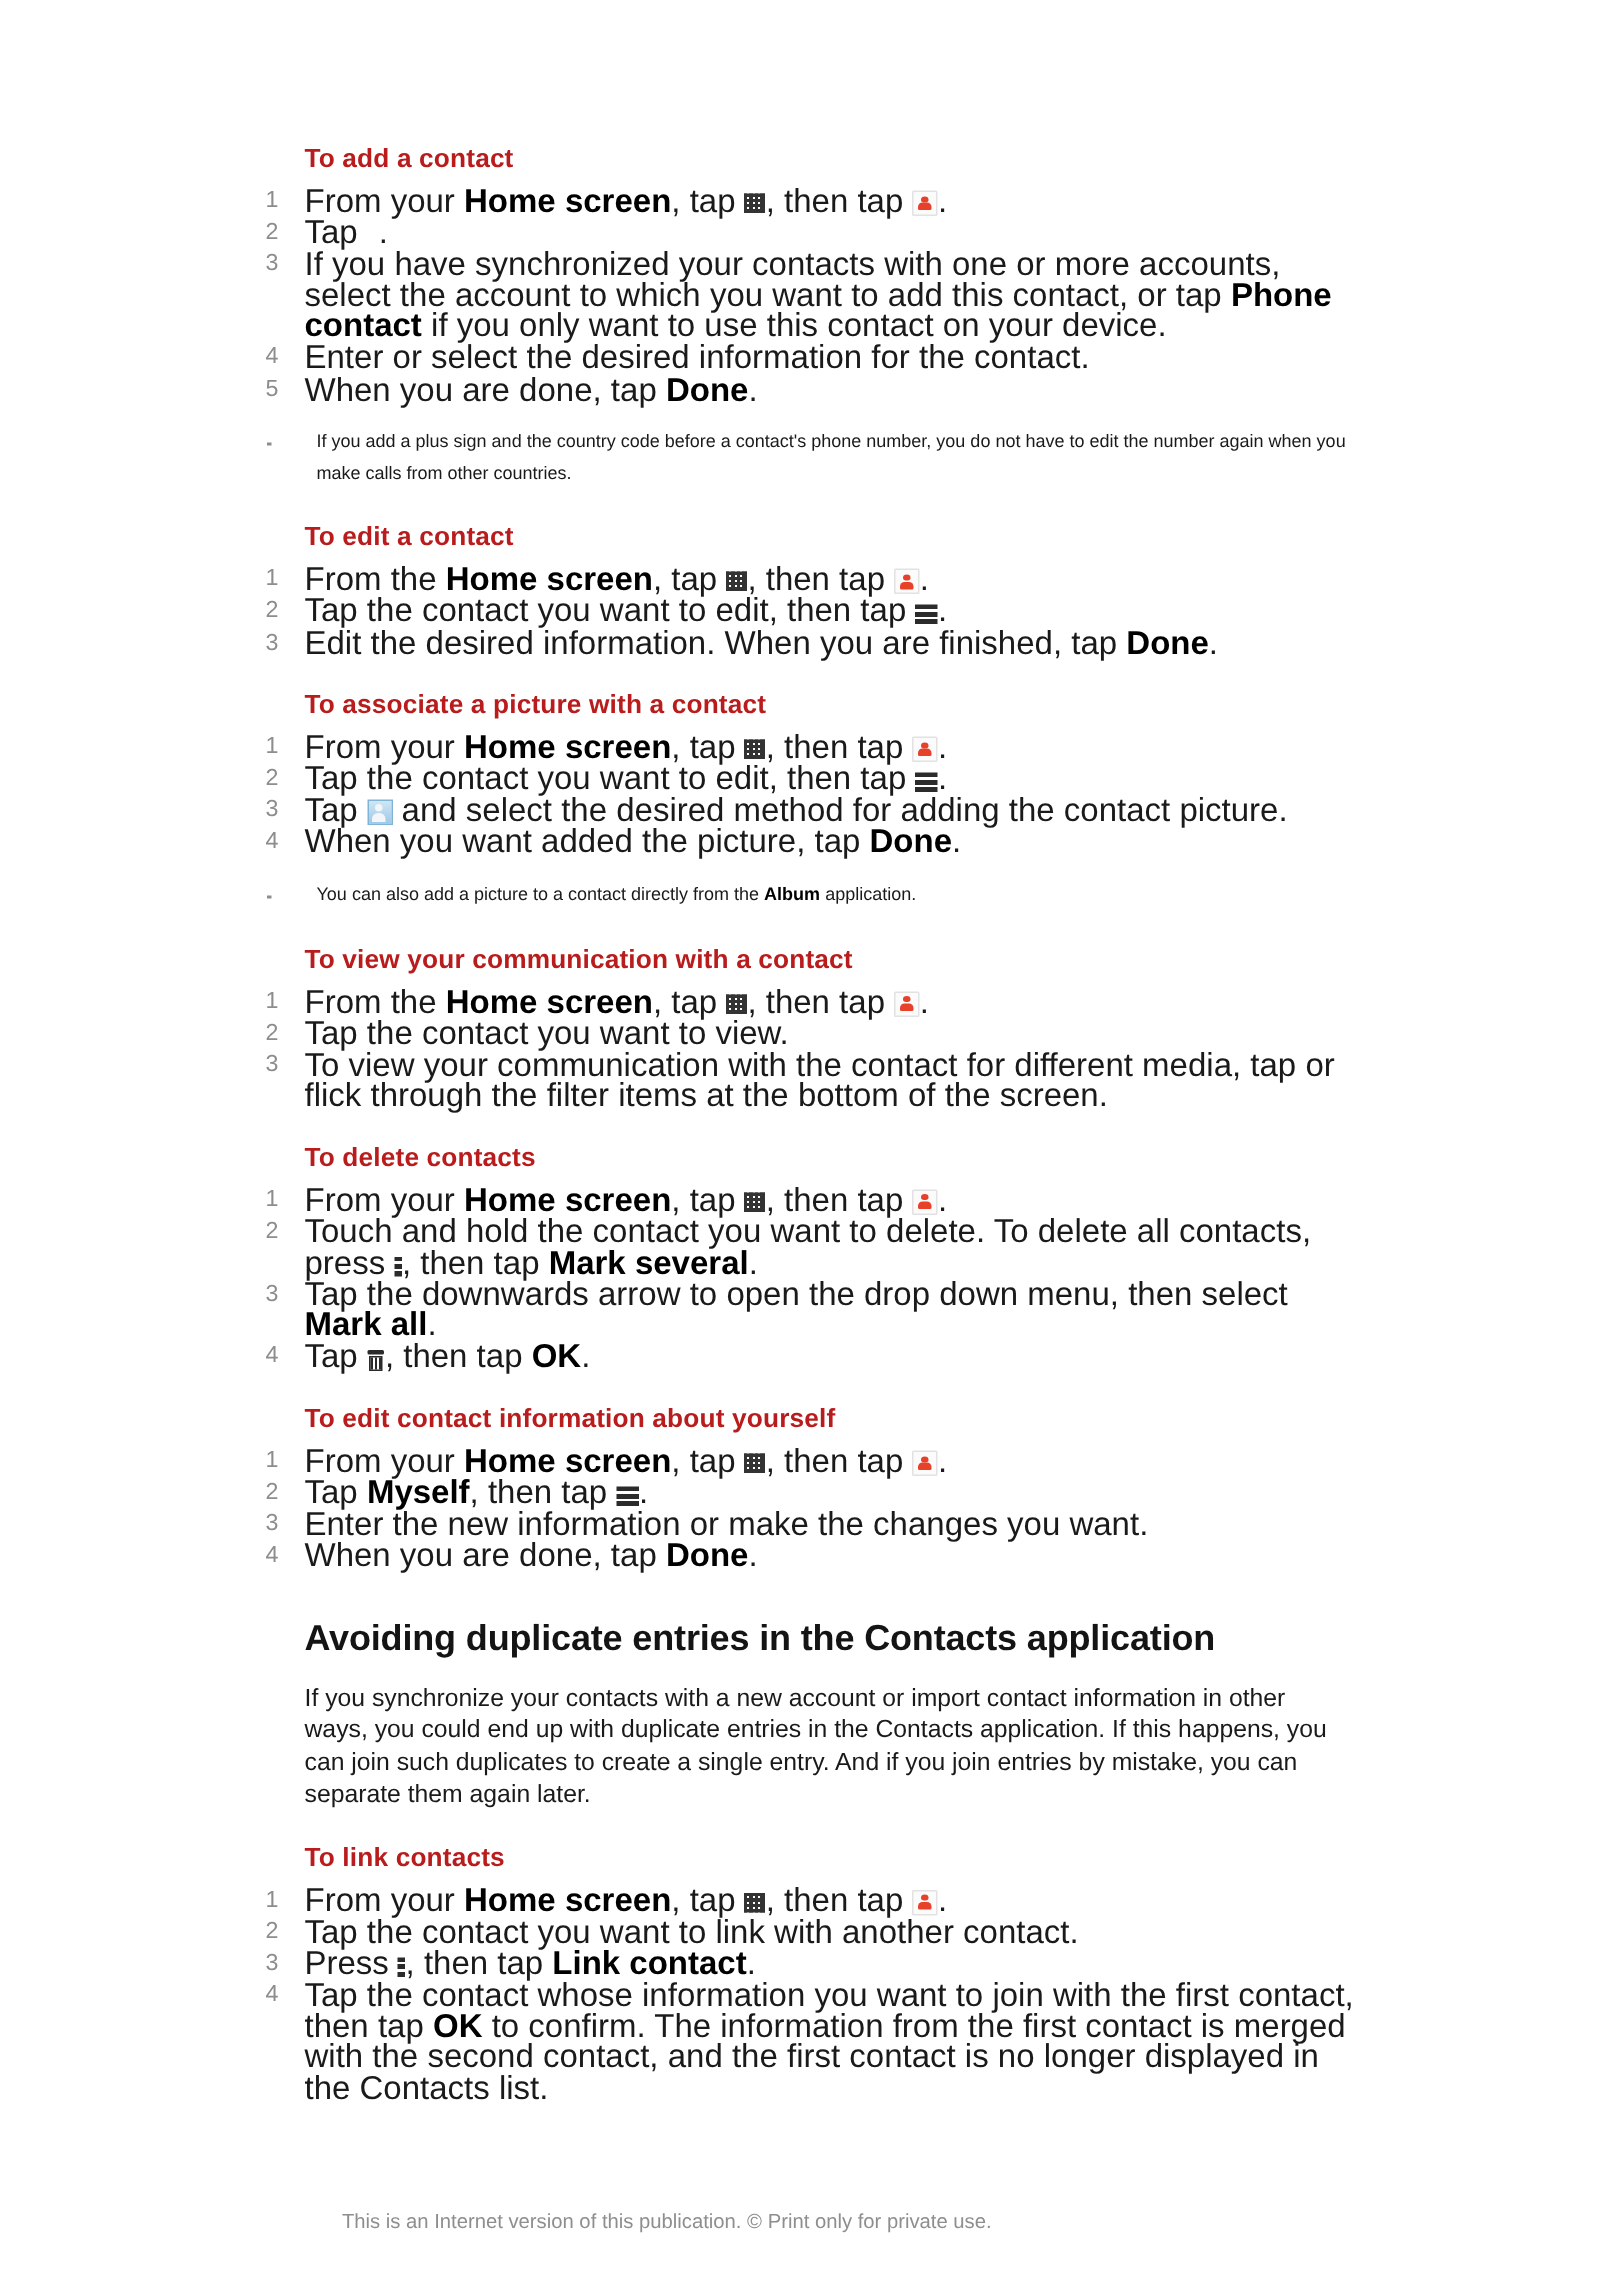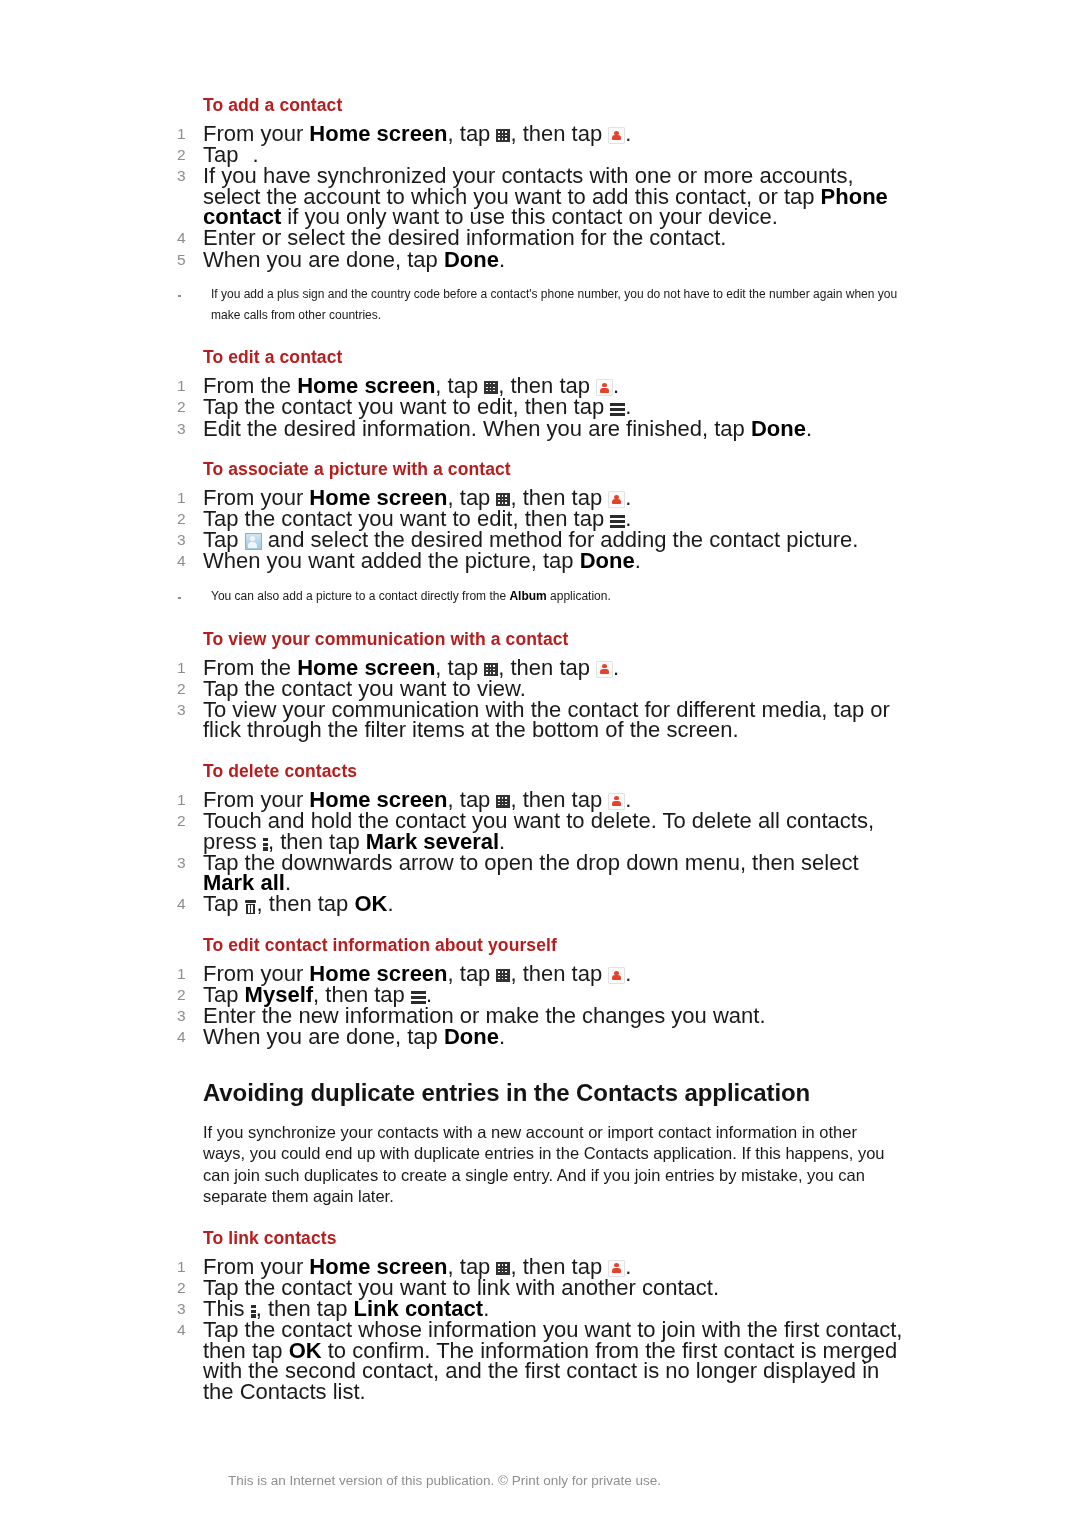--- a/index.html
+++ b/index.html
@@ -306,21 +306,21 @@
     <section class="block" style="margin-top:30px;">
       <h2 class="chapter-heading">Avoiding duplicate entries in the Contacts application</h2>
       <p class="body-para">If you synchronize your contacts with a new account or import contact information in other ways, you could end up with duplicate entries in the Contacts application. If this happens, you can join such duplicates to create a single entry. And if you join entries by mistake, you can separate them again later.</p>
     </section>
 
     <section class="block" style="">
       <h3 class="sec-heading">To link contacts</h3>
       <ol class="steps">
         <li><span>From your </span><b>Home screen</b><span>, tap </span><span class="ico ico-grid"></span><span>, then tap </span><span class="ico ico-contacts"></span><span>.</span></li>
         <li><span>Tap the contact you want to link with another contact.</span></li>
-        <li><span>This </span><span class="ico ico-menu"></span><span>, then tap </span><b>Link contact</b><span>.</span></li>
+        <li><span>Press </span><span class="ico ico-menu"></span><span>, then tap </span><b>Link contact</b><span>.</span></li>
         <li><span>Tap the contact whose information you want to join with the first contact, then tap </span><b>OK</b><span> to confirm. The information from the first contact is merged with the second contact, and the first contact is no longer displayed in the Contacts list.</span></li>
       </ol>
     </section>
 
   </div>
 
   <div class="footer-note">This is an Internet version of this publication. © Print only for private use.</div>
 </div>
 
 </body></html>

